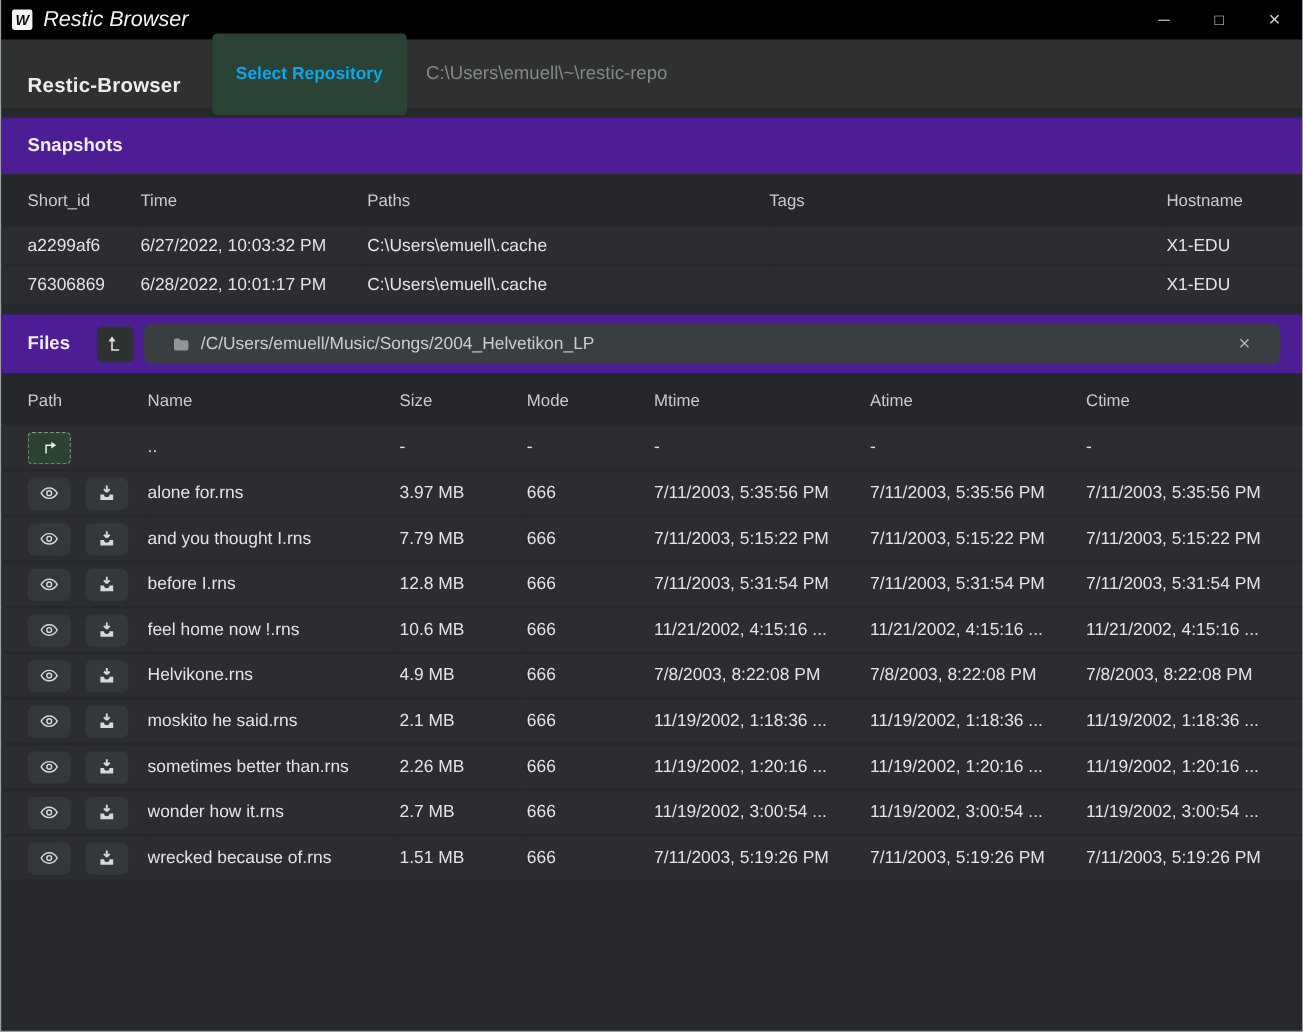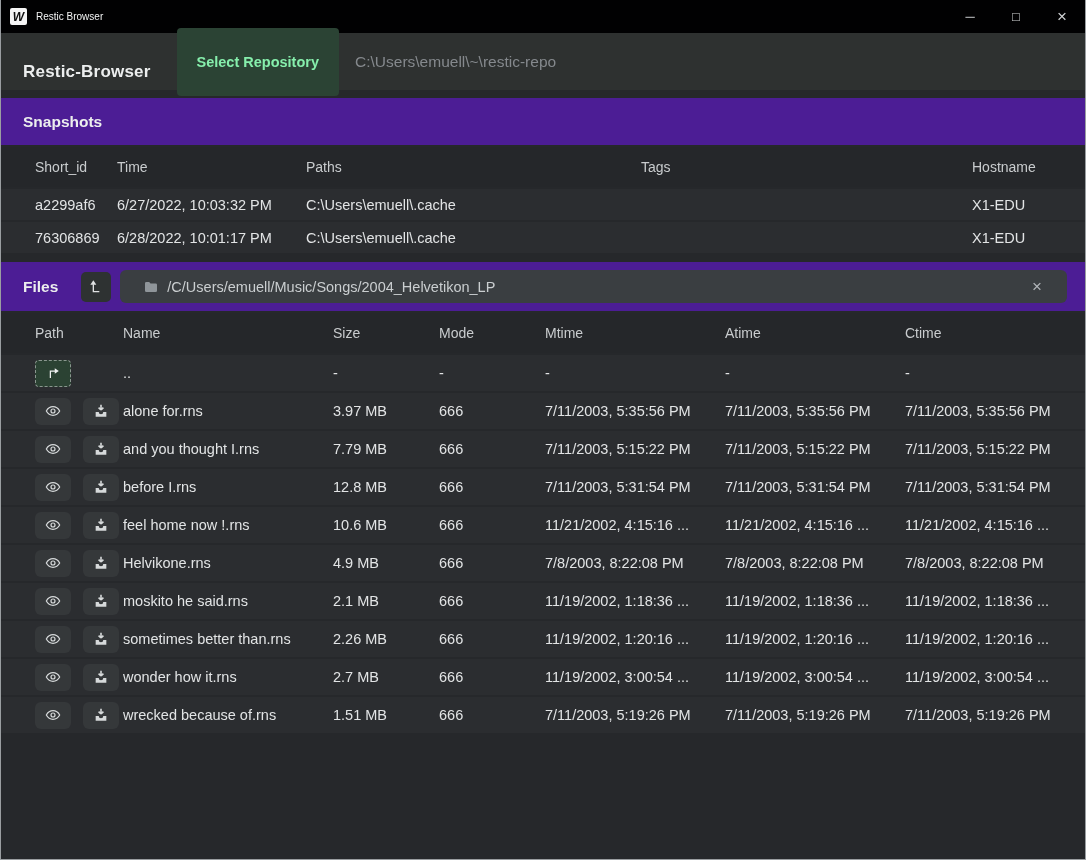--- a/index.html
+++ b/index.html
@@ -12,44 +12,44 @@
     border-right:1px solid #9a9ea1;
     border-bottom:1px solid #9a9ea1;
   }
   
   .titlebar { height:33px; background:#010102; display:flex; align-items:center; }
   .tb-icon {
     width:17px; height:17px; margin-left:9px; background:#f5f5f5; border-radius:2px;
     color:#111; font-weight:bold; font-size:12px; font-style:italic;
     display:flex; align-items:center; justify-content:center;
   }
-  .tb-title { margin-left:9px; font-size:10px; color:#f2f3f3; flex:1; }
+  .tb-title { margin-left:9px; font-size:18px; color:#f2f3f3; flex:1;font-style:italic; }
   .tb-btn { width:46px; height:33px; display:flex; align-items:center; justify-content:center;
     color:#cfd1d3; font-size:13px; cursor:default; }
   .tb-btn.close { font-size:17px; }
   
   .app-header { height:57px; background:#2e3130; display:flex; align-items:center; padding:0 22px; }
   .app-title { font-size:17px; font-weight:bold; color:#eceeee; letter-spacing:.2px;margin-top:20px; }
   .select-repo {
-    margin-left:26px; background:#2b4334; color:#86efac; border:none; border-radius:4px;
+    margin-left:26px; background:#2b4334; color:#0ea5e9; border:none; border-radius:4px;
     font-family:inherit; font-size:14.5px; font-weight:bold; padding:26px 20px; cursor:pointer;
   }
   .repo-path { margin-left:16px; font-size:15.5px; color:#85898d; }
   
   .band { background:#4c1d95; display:flex; align-items:center; padding:0 22px; }
   .band h2 { font-size:15.5px; font-weight:bold; color:#eceeee; }
   .snapshots-band { height:47px; margin-top:8px; }
   .files-band { height:49px; margin-top:7px; }
   
   table { width:1084px; table-layout:fixed; border-collapse:separate; border-spacing:0 2px; }
   th { background:#25272a; color:#c9ccce; font-weight:normal; font-size:14px;
        text-align:left; height:40px; white-space:nowrap; overflow:hidden; }
   td { background:#2b2d30; color:#e2e4e5; font-size:14.5px; text-align:left;
        white-space:nowrap; overflow:hidden; }
-  th:first-child, td:first-child { padding-left:34px; }
+  th:first-child, td:first-child { padding-left:22px; }
   .snapshots-table td { height:31px; }
   .files-table td { height:36px; }
   tr.selected td { background:#36493d; }
   
   .root-btn { width:30px; height:30px; margin-left:23px; background:#2e3232; border:none;
     border-radius:5px; display:flex; align-items:center; justify-content:center; cursor:pointer; }
   .root-btn svg { width:16px; height:16px; stroke:#e0e2e3; fill:#e0e2e3; }
   .path-bar { flex:1; height:33px; margin-left:9px; margin-right:-4px; background:#3a3e41;
     border-radius:6px; display:flex; align-items:center; padding:0 23px; }
   .path-bar svg { width:16px; height:16px; fill:#8f959a; flex:none; }

